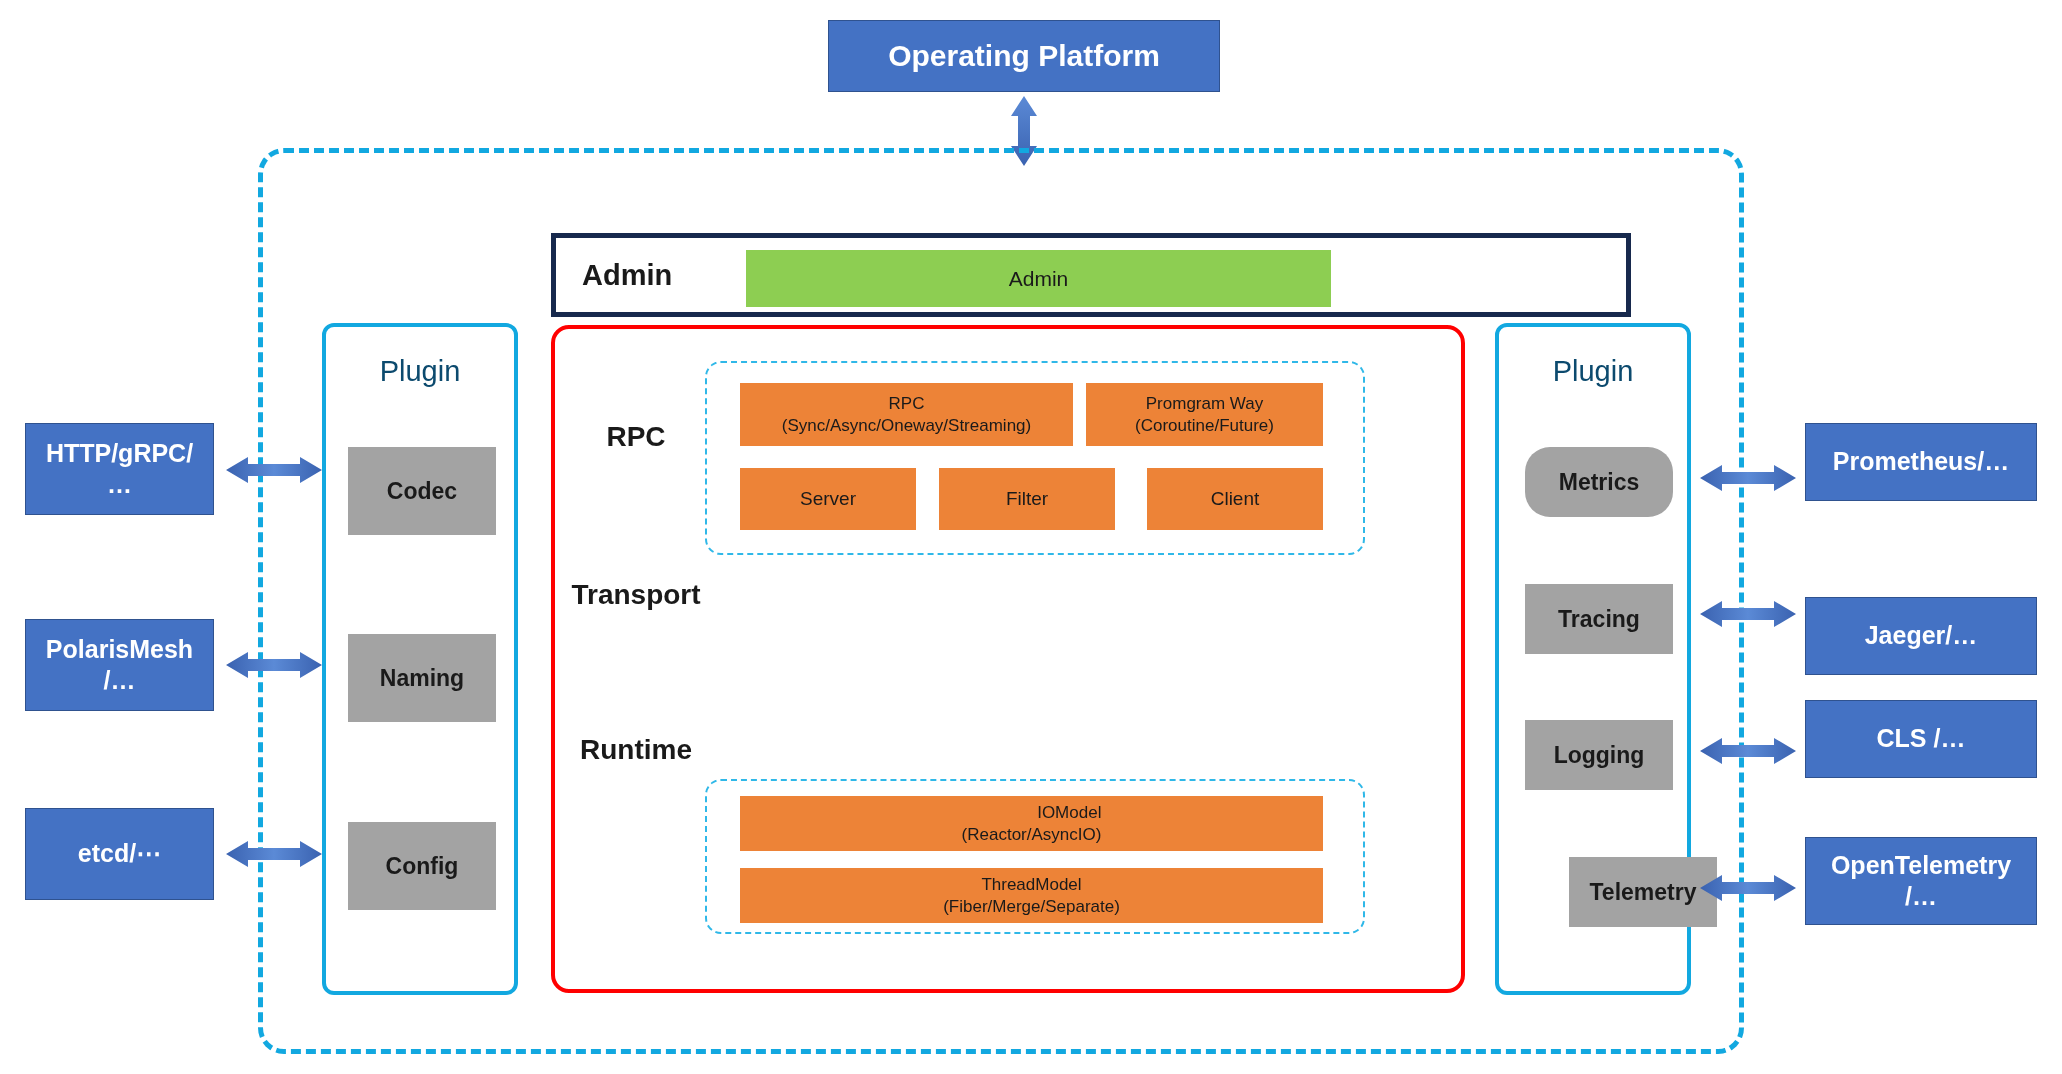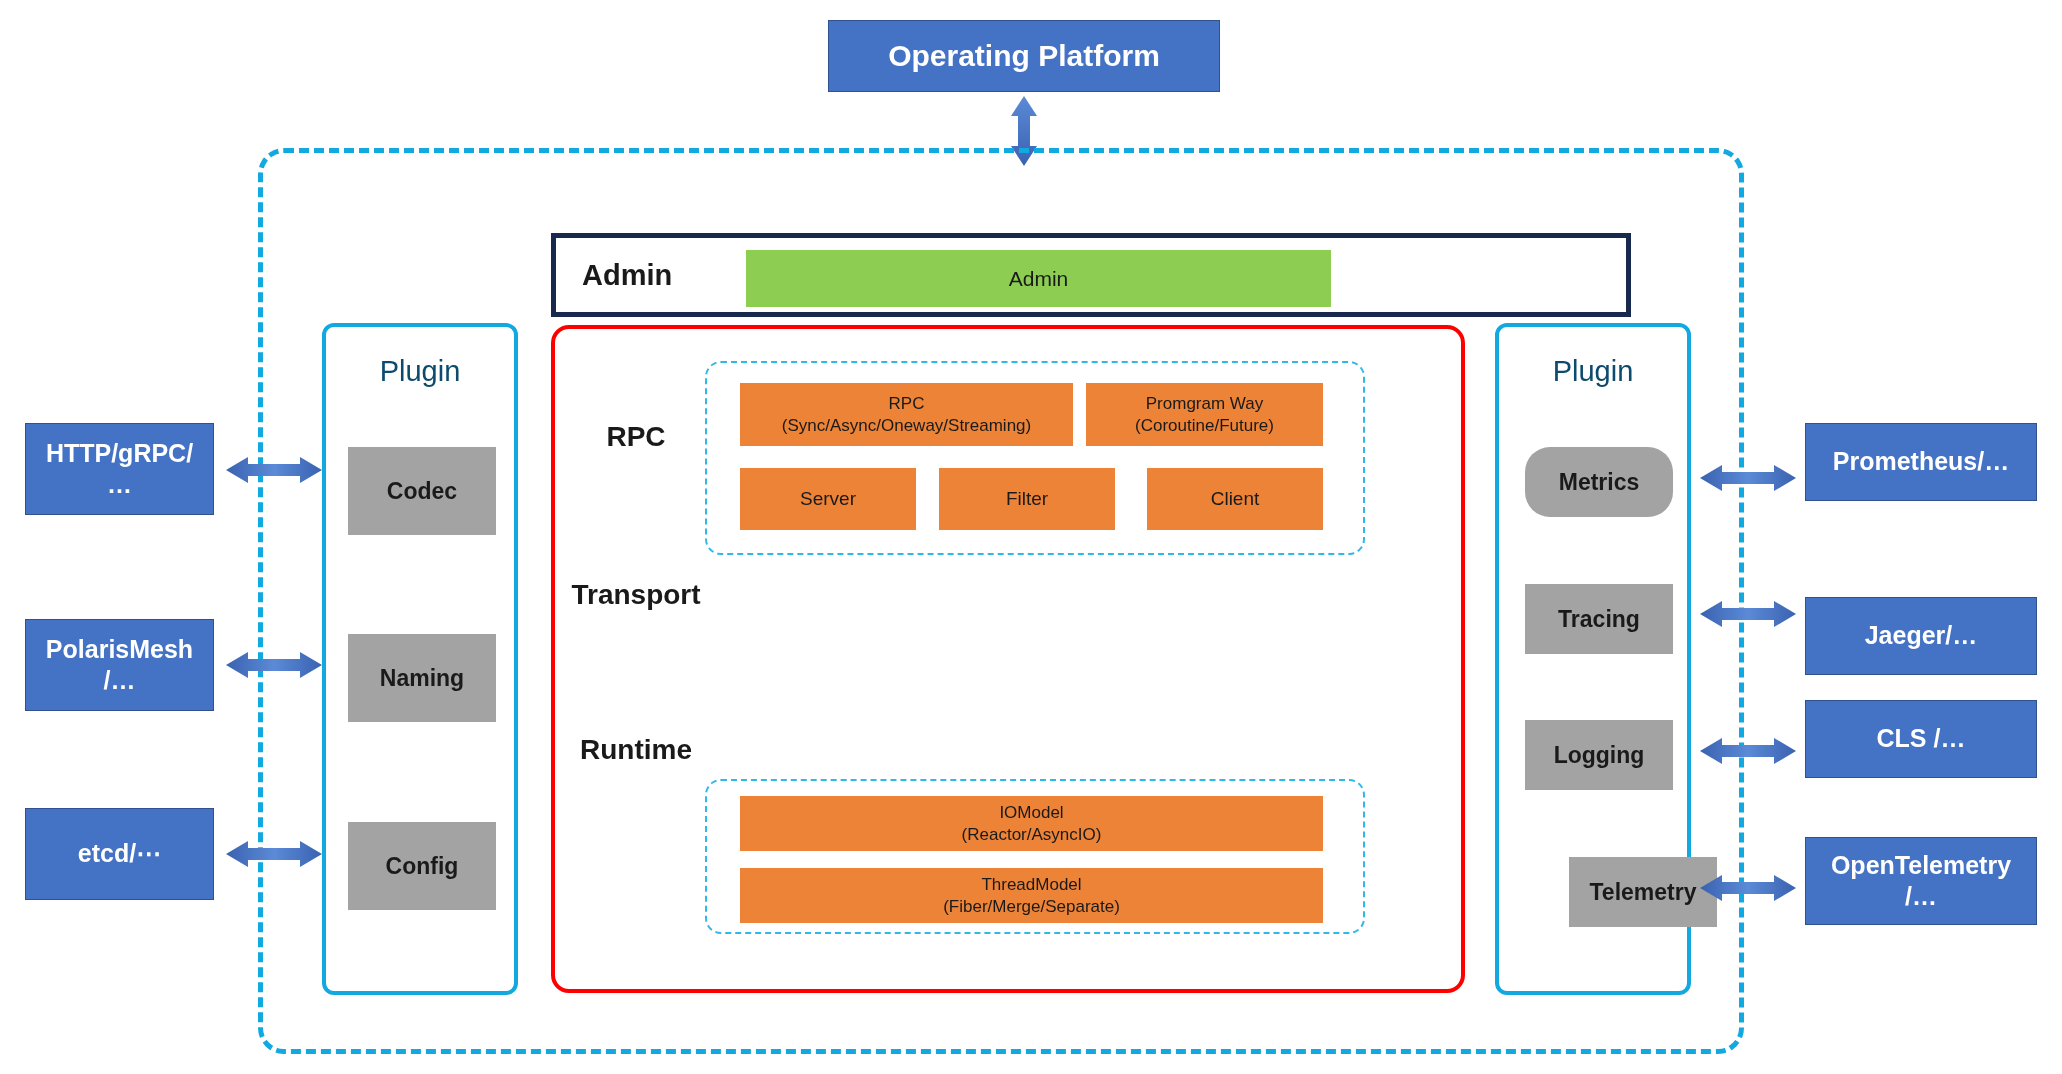--- a/index.html
+++ b/index.html
@@ -151,21 +151,21 @@
 (Coroutine/Future)</div>
       <div class="orange-box" style="left:33px; top:105px; width:176px; height:62px; font-size:19px;">Server</div>
       <div class="orange-box" style="left:232px; top:105px; width:176px; height:62px; font-size:19px;">Filter</div>
       <div class="orange-box" style="left:440px; top:105px; width:176px; height:62px; font-size:19px;">Client</div>
     </div>
 
     <div class="layer-label" style="left:2px; top:250px; width:158px; font-size:28px;">Transport</div>
 
     <div class="layer-label" style="left:16px; top:405px; width:130px; font-size:28px;">Runtime</div>
     <div class="layer-dashed" style="left:150px; top:450px; width:660px; height:155px;">
-      <div class="orange-box" style="left:33px; top:15px; width:583px; height:55px; font-size:17px;">IOModel
+      <div class="orange-box" style="left:33px; top:15px; width:583px; height:55px; font-size:17px;text-align:right;">IOModel
 (Reactor/AsyncIO)</div>
       <div class="orange-box" style="left:33px; top:87px; width:583px; height:55px; font-size:17px;">ThreadModel
 (Fiber/Merge/Separate)</div>
     </div>
   </div>
 
   <div class="blue-box" style="left:25px; top:423px; width:189px; height:92px; font-size:25px; white-space:pre-line;">HTTP/gRPC/
 …</div>
   <div class="blue-box" style="left:25px; top:619px; width:189px; height:92px; font-size:25px; white-space:pre-line;">PolarisMesh
 /…</div>

